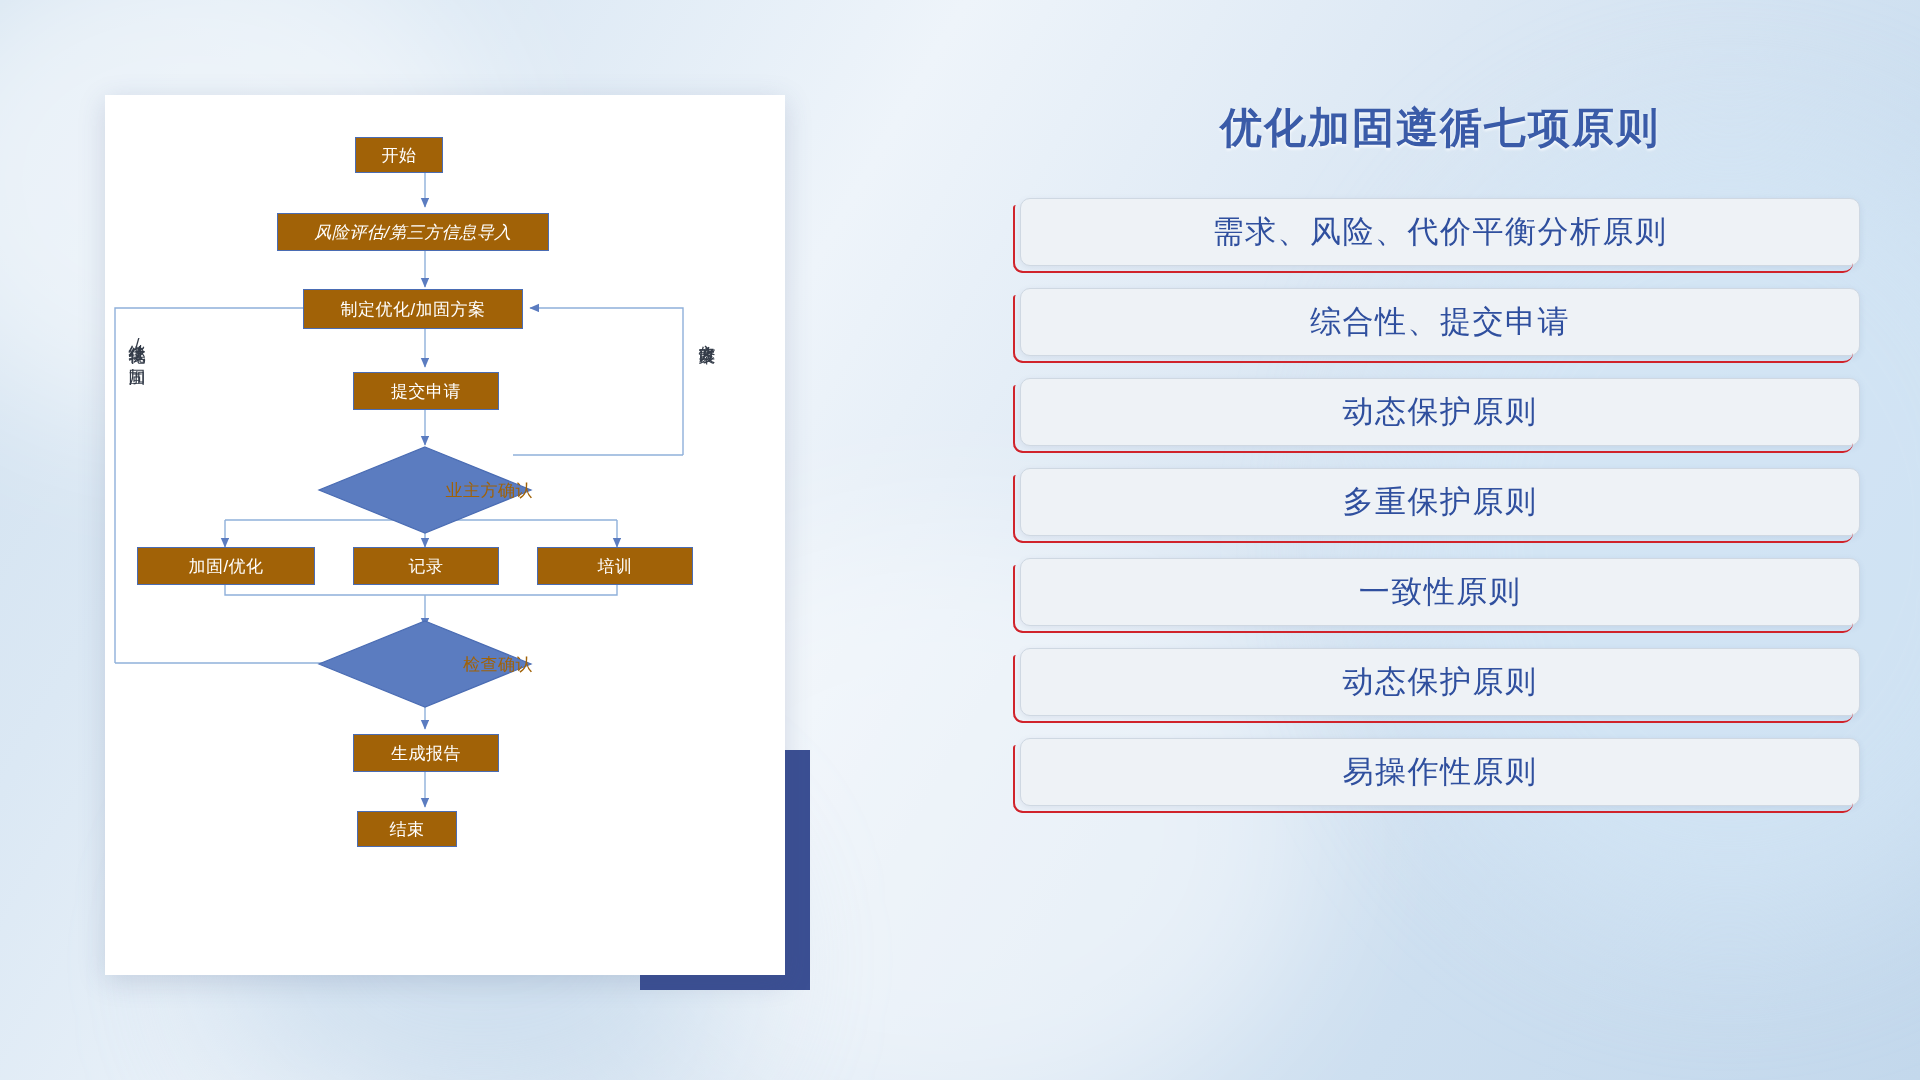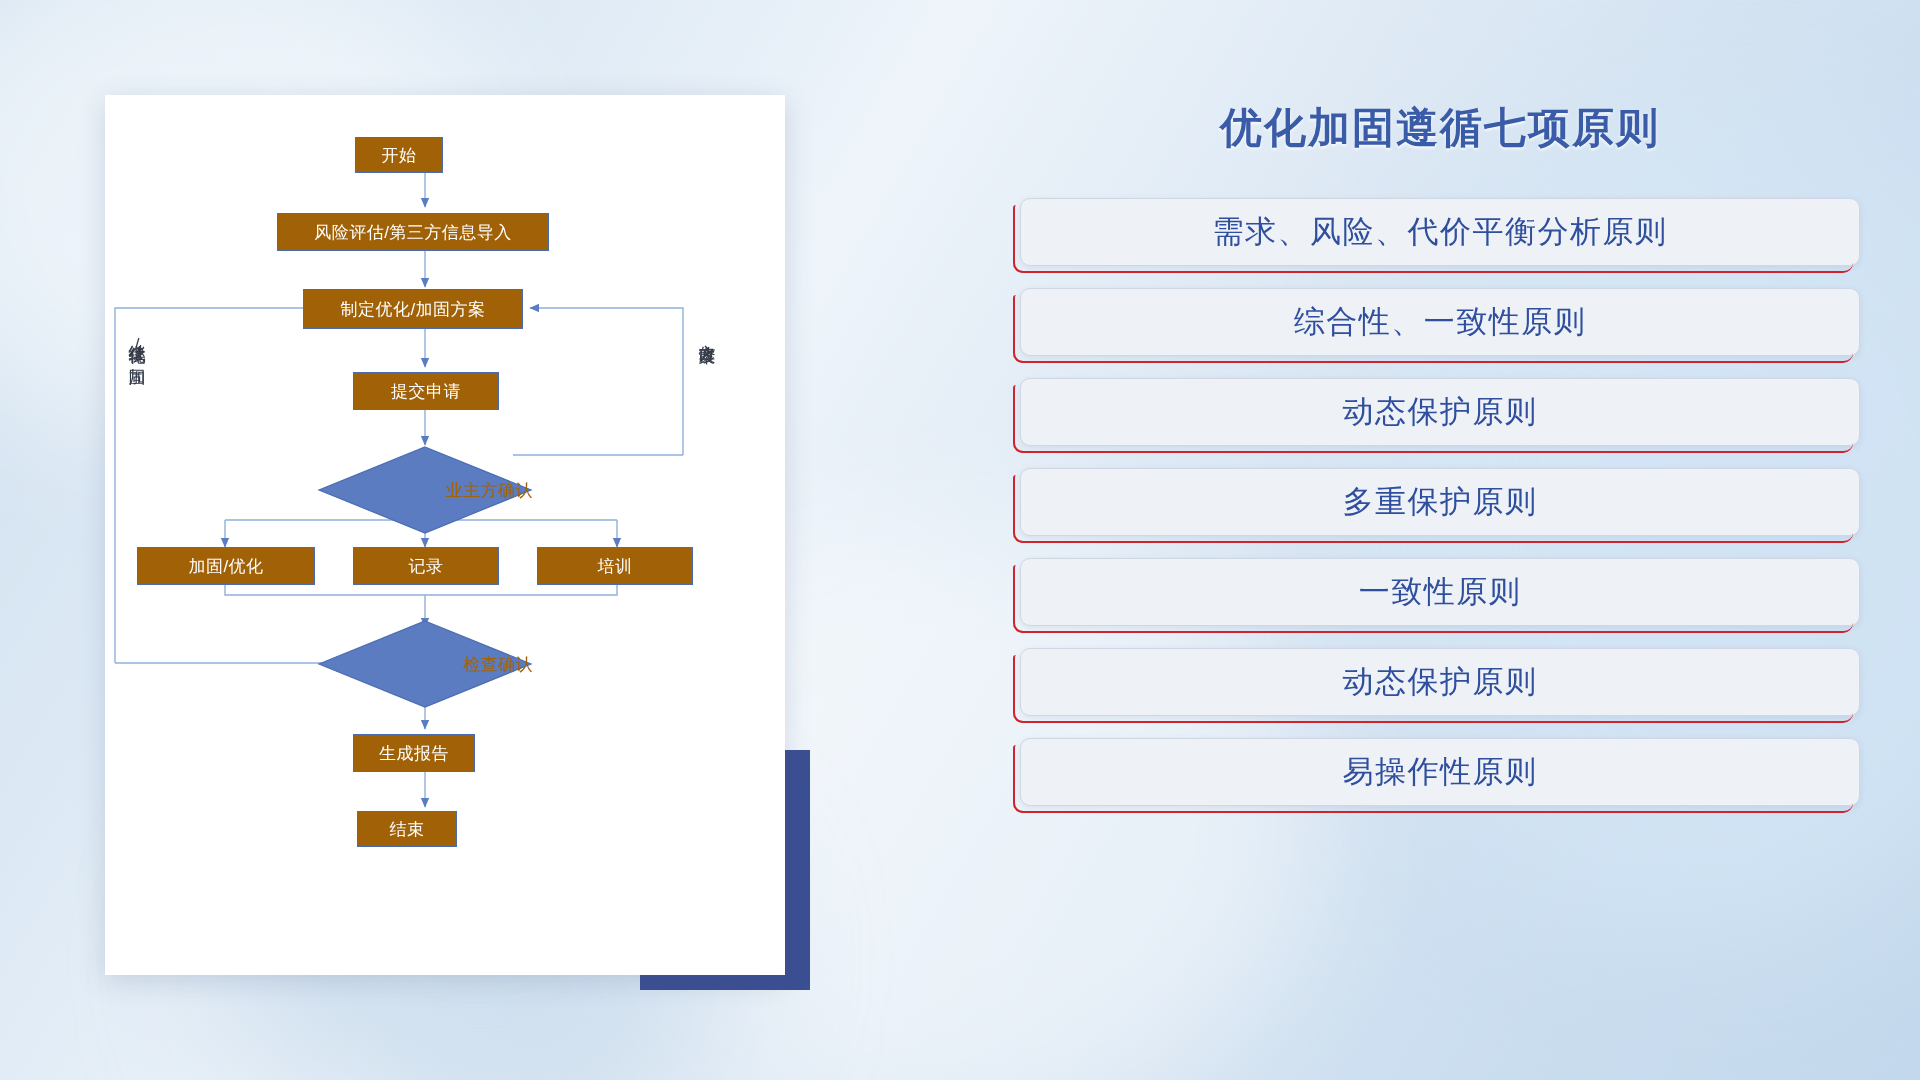--- a/index.html
+++ b/index.html
@@ -223,21 +223,21 @@
           <path d="M408,360 L578,360"></path>
 
           <path d="M232,568 L10,568"></path>
         </g>
       </svg>
 
       <div class="node" style="left:250px; top:42px; width:88px; height:36px;">
         <span>开始</span>
       </div>
 
-      <div class="node" style="left:172px; top:118px; width:272px; height:38px;">
+      <div class="node" style="left:172px; top:118px; width:272px; height:38px;font-style:italic;">
         <span>风险评估/第三方信息导入</span>
       </div>
 
       <div class="node" style="left:198px; top:194px; width:220px; height:40px;">
         <span>制定优化/加固方案</span>
       </div>
 
       <div class="node" style="left:248px; top:277px; width:146px; height:38px;justify-content:center;">
         <span>提交申请</span>
       </div>
@@ -265,21 +265,21 @@
 
       <div class="diamond-wrap" style="left:212px; top:524px; width:216px; height:90px;">
         <svg width="216" height="90" viewBox="0 0 216 90">
           <polygon points="108,2 214,45 108,88 2,45" fill="#5b7cc0" stroke="#4a6cb3" stroke-width="1.2"></polygon>
         </svg>
         <div class="diamond-label">
           <span>检查确认</span>
         </div>
       </div>
 
-      <div class="node" style="left:248px; top:639px; width:122px; height:38px;">
+      <div class="node" style="left:248px; top:639px; width:146px; height:38px;">
         <span>生成报告</span>
       </div>
 
       <div class="node" style="left:252px; top:716px; width:100px; height:36px;">
         <span>结束</span>
       </div>
 
       <div class="v-label" style="left:22px; top:236px; height:160px;">
         <span>继续优化/加固</span>
       </div>
@@ -291,21 +291,21 @@
     </div>
   </div>
 
   <div class="right-panel">
     <h1 class="panel-title">优化加固遵循七项原则</h1>
 
     <div class="principle">
       <span>需求、风险、代价平衡分析原则</span>
     </div>
     <div class="principle">
-      <span>综合性、一致性原则</span>
+      <span>综合性、提交申请</span>
     </div>
     <div class="principle">
       <span>动态保护原则</span>
     </div>
     <div class="principle">
       <span>多重保护原则</span>
     </div>
     <div class="principle">
       <span>一致性原则</span>
     </div>

